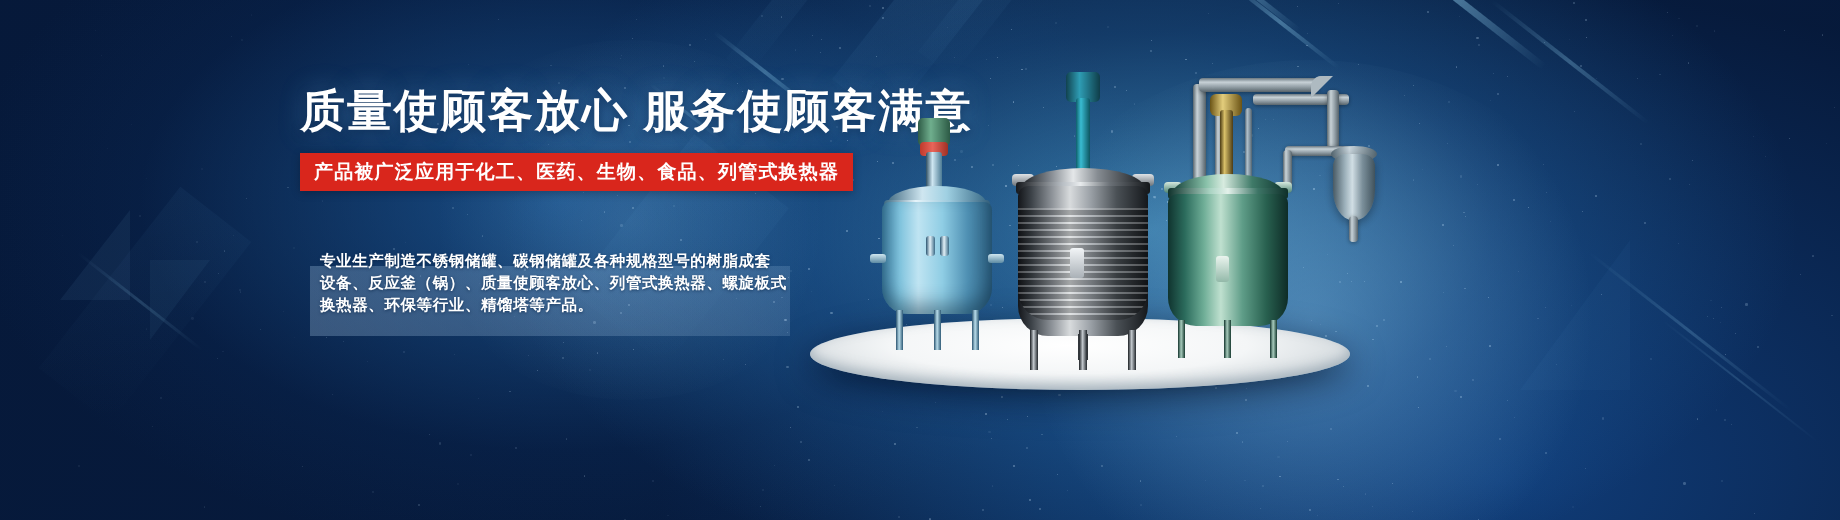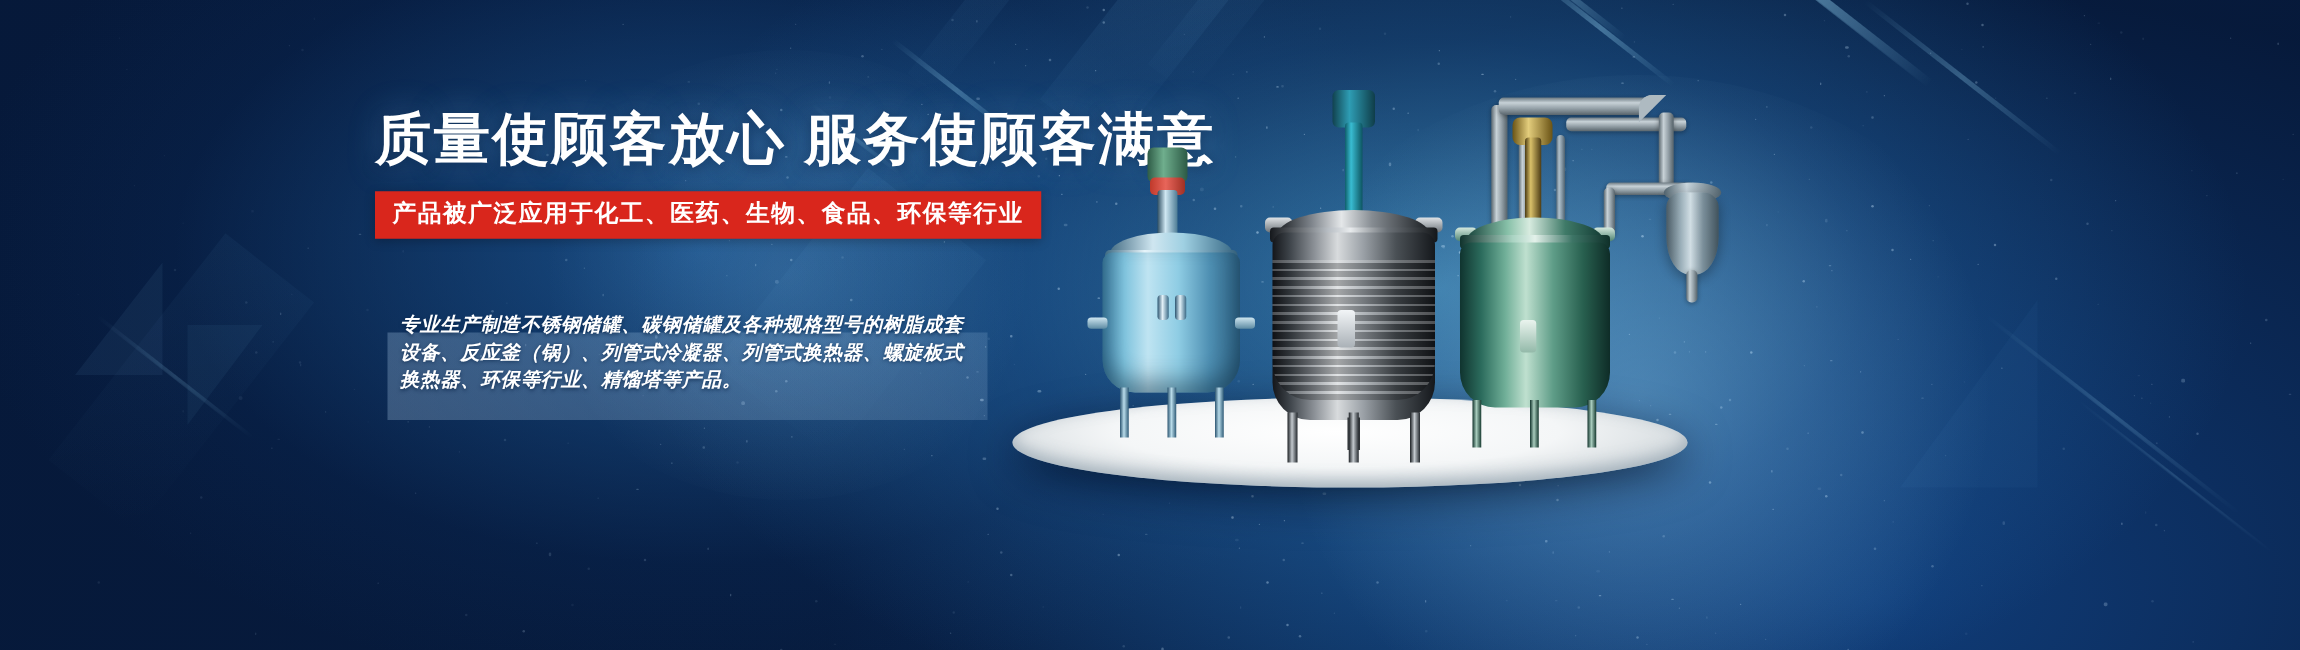--- a/index.html
+++ b/index.html
@@ -41,21 +41,21 @@
     box-shadow:0 2px 8px rgba(0,0,0,.25);
   }
   .panel{
     position:absolute;left:10px;top:178px;width:480px;height:70px;
     background:linear-gradient(90deg,rgba(190,222,250,.26),rgba(190,222,250,.16));
     pointer-events:none;
   }
   .para{
     position:absolute;left:20px;top:162px;width:460px;
     color:#ffffff;font-size:15.5px;line-height:22px;font-weight:700;
-    letter-spacing:.6px;text-shadow:0 1px 3px rgba(4,28,62,.6);font-style:italic;
+    letter-spacing:.6px;text-shadow:0 1px 3px rgba(4,28,62,.6);
   }
   .para .ln{display:block;white-space:nowrap;}
 
   
   .scene{position:absolute;left:790px;top:30px;width:660px;height:390px;}
 
   .podium{
     position:absolute;left:20px;top:288px;width:540px;height:72px;border-radius:50%;
     background:radial-gradient(ellipse at 48% 38%,#ffffff 0%,#f4f6f7 45%,#cfd6da 78%,#aab4bb 100%);
     box-shadow:0 10px 34px rgba(0,10,30,.55), inset 0 -5px 12px rgba(120,140,155,.5);
@@ -665,27 +665,27 @@
     <div class="tri" style="left:1520px;top:240px;border-left:110px solid transparent;border-bottom:150px solid rgba(120,190,255,.10);"></div>
 
     <div class="glow" style="left:1000px;top:60px;width:620px;height:520px;"></div>
     <div class="glow" style="left:420px;top:40px;width:420px;height:360px;opacity:.5;"></div>
   </div>
 
   <div class="copy">
 
     <div class="headline">质量使顾客放心  服务使顾客满意</div>
 
-    <div class="badge">产品被广泛应用于化工、医药、生物、食品、环保等行业</div>
+    <div class="badge">产品被广泛应用于化工、医药、生物、食品、列管式换热器</div>
 
     <div class="panel"></div>
 
     <div class="para">
       <span class="ln">专业生产制造不锈钢储罐、碳钢储罐及各种规格型号的树脂成套</span>
-      <span class="ln">设备、反应釜（锅）、列管式冷凝器、列管式换热器、螺旋板式</span>
+      <span class="ln">设备、反应釜（锅）、质量使顾客放心、列管式换热器、螺旋板式</span>
       <span class="ln">换热器、环保等行业、精馏塔等产品。</span>
     </div>
   </div>
 
   <div class="scene">
 
     <div class="rig">
       <div class="pipeV" style="left:58px;top:34px;width:13px;height:150px;"></div>
       <div class="pipeV" style="left:80px;top:46px;width:9px;height:130px;"></div>
       <div class="pipe" style="left:64px;top:28px;width:120px;height:14px;"></div>

